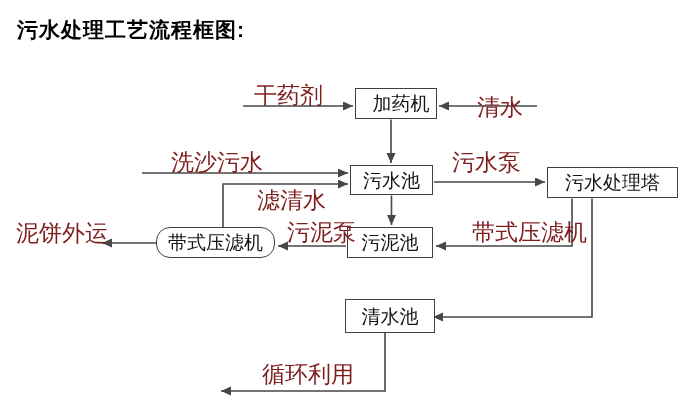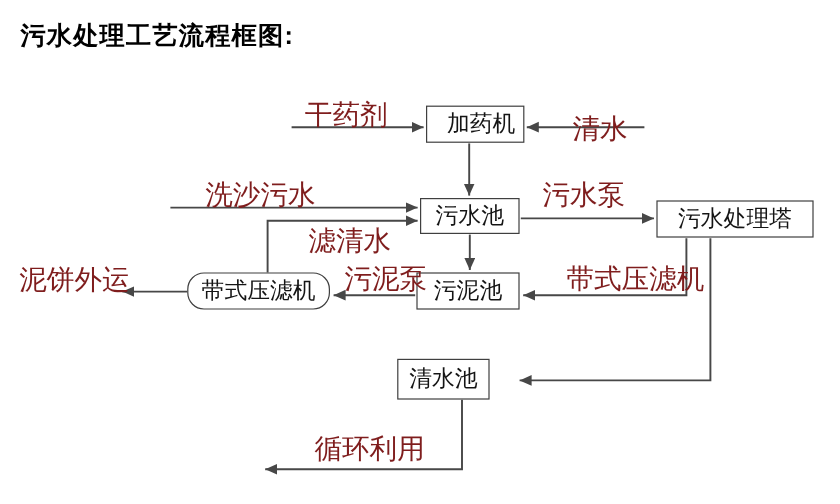--- a/index.html
+++ b/index.html
@@ -47,21 +47,21 @@
     line-height: 1;
     color: #7f1d1d;
     white-space: nowrap;
   }
   
   .n-dosing  { left: 355px; top: 88px;  width: 82px;  height: 31px; padding-left: 10px; }
   .n-sewage  { left: 350px; top: 165px; width: 83px;  height: 30px; }
   .n-tower   { left: 547px; top: 167px; width: 131px; height: 31px; }
   .n-sludge  { left: 347px; top: 227px; width: 86px;  height: 31px; }
   .n-press   { left: 156px; top: 227px; width: 119px; height: 31px; border-radius: 14px; }
-  .n-clean   { left: 331px; top: 299px; width: 77px;  height: 34px; }
+  .n-clean   { left: 345px; top: 299px; width: 90px;  height: 34px; }
   
   .l-dry        { left: 254px; top: 84px; }
   .l-cleanwater { left: 477px; top: 96px; }
   .l-sand       { left: 171px; top: 151px; }
   .l-sewagepump { left: 452px; top: 151px; text-align: right; }
   .l-filtered   { left: 257px; top: 189px; }
   .l-bottom     { left: 472px; top: 221px; }
   .l-sludgepump { left: 287px; top: 221px; }
   .l-mudcake    { left: 16px;  top: 222px; }
   .l-recycle    { left: 262px; top: 363px; }

